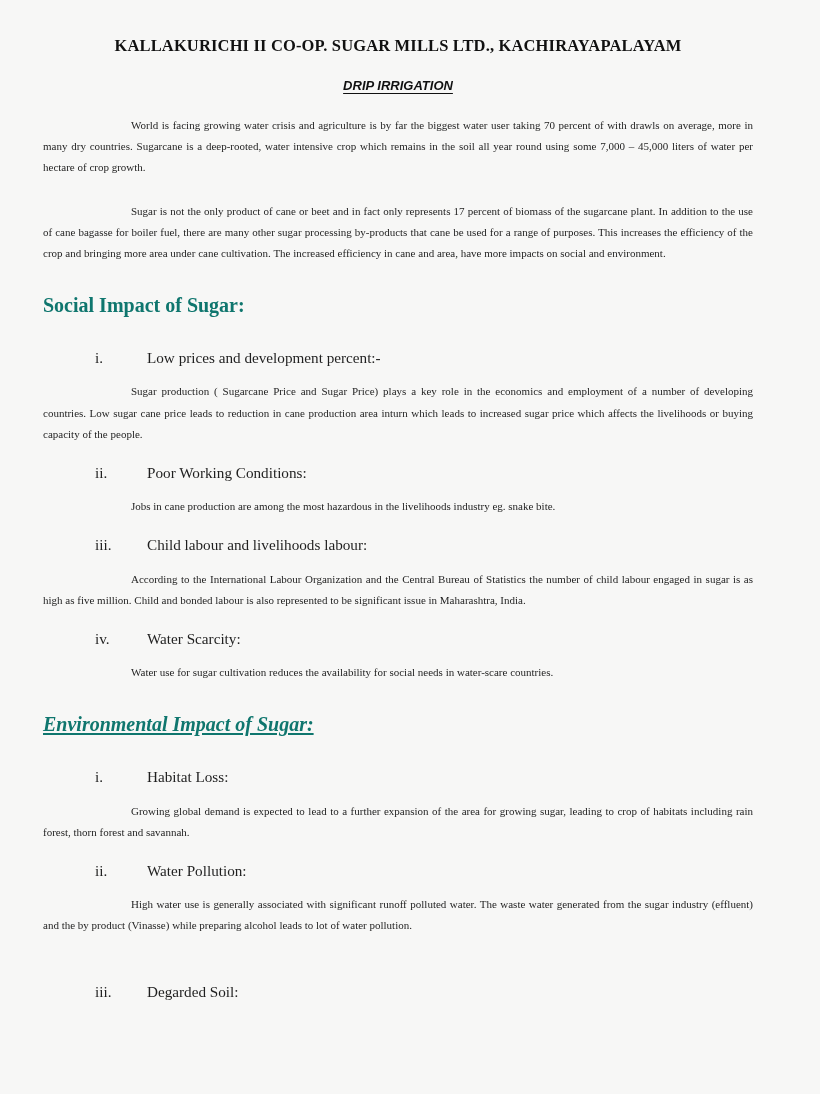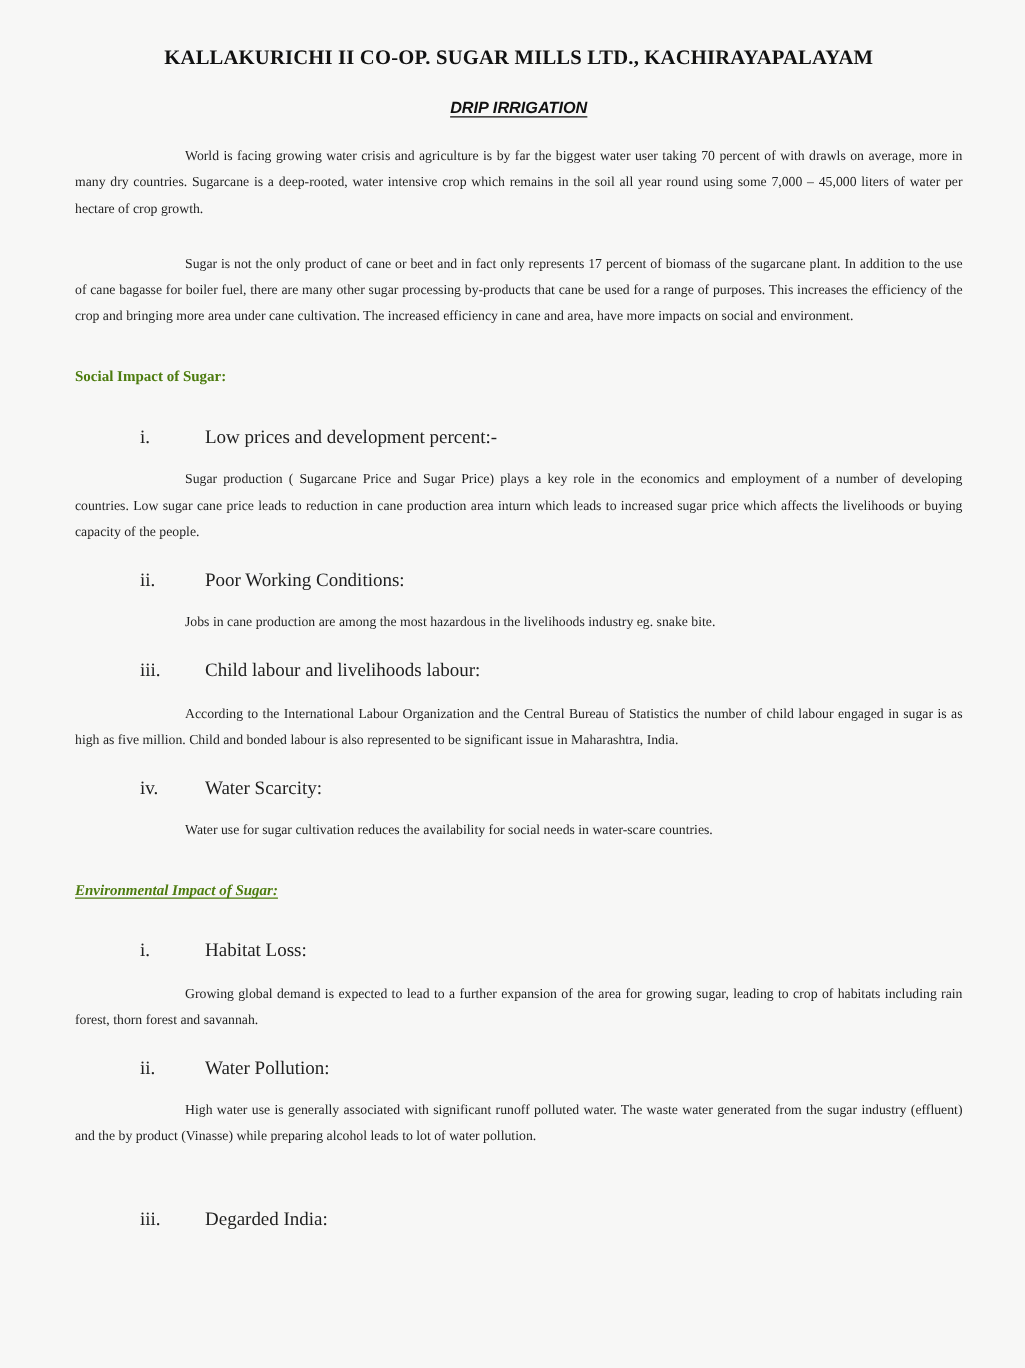--- a/index.html
+++ b/index.html
@@ -20,21 +20,21 @@
     position: relative;
     width: 820px;
     height: 1094px;
     box-sizing: border-box;
     padding: 0;
     background: #f7f7f6;
   }
 
   .content {
     position: absolute;
-    left: 60px;
+    left: 43px;
     top: 0;
     width: 710px;
   }
 
   
   .doc-title {
     font-family: "Liberation Serif", "DejaVu Serif", serif;
     font-weight: bold;
     font-size: 16.5px;
     letter-spacing: 0.15px;
@@ -54,23 +54,23 @@
     text-decoration: underline;
     text-underline-offset: 3px;
     margin: 0;
     padding-top: 22px;
     color: #111;
   }
 
   .section-heading {
     font-family: "Liberation Serif", "DejaVu Serif", serif;
     font-weight: bold;
-    font-size: 12px;
-    margin: 0;
-    color: #4d7c0f;
+    font-size: 20px;
+    margin: 0;
+    color: #0f766e;
   }
 
   .section-heading.underlined-italic {
     font-style: italic;
     text-decoration: underline;
     text-underline-offset: 2px;
   }
 
   
   .para {
@@ -201,17 +201,17 @@
     </div>
 
     <div class="gap-sm"></div>
 
     <p class="para"><span class="indent"></span><span>High water use is generally associated with significant runoff polluted water. The waste water generated from the sugar industry (effluent) and the by product (Vinasse) while preparing alcohol leads to lot of water pollution.</span></p>
 
     <div class="gap-xxl"></div>
 
     <div class="list-item">
       <span class="num">iii.</span>
-      <span class="txt">Degarded India:</span>
+      <span class="txt">Degarded Soil:</span>
     </div>
 
   </div>
 </div>
 
 </body></html>

